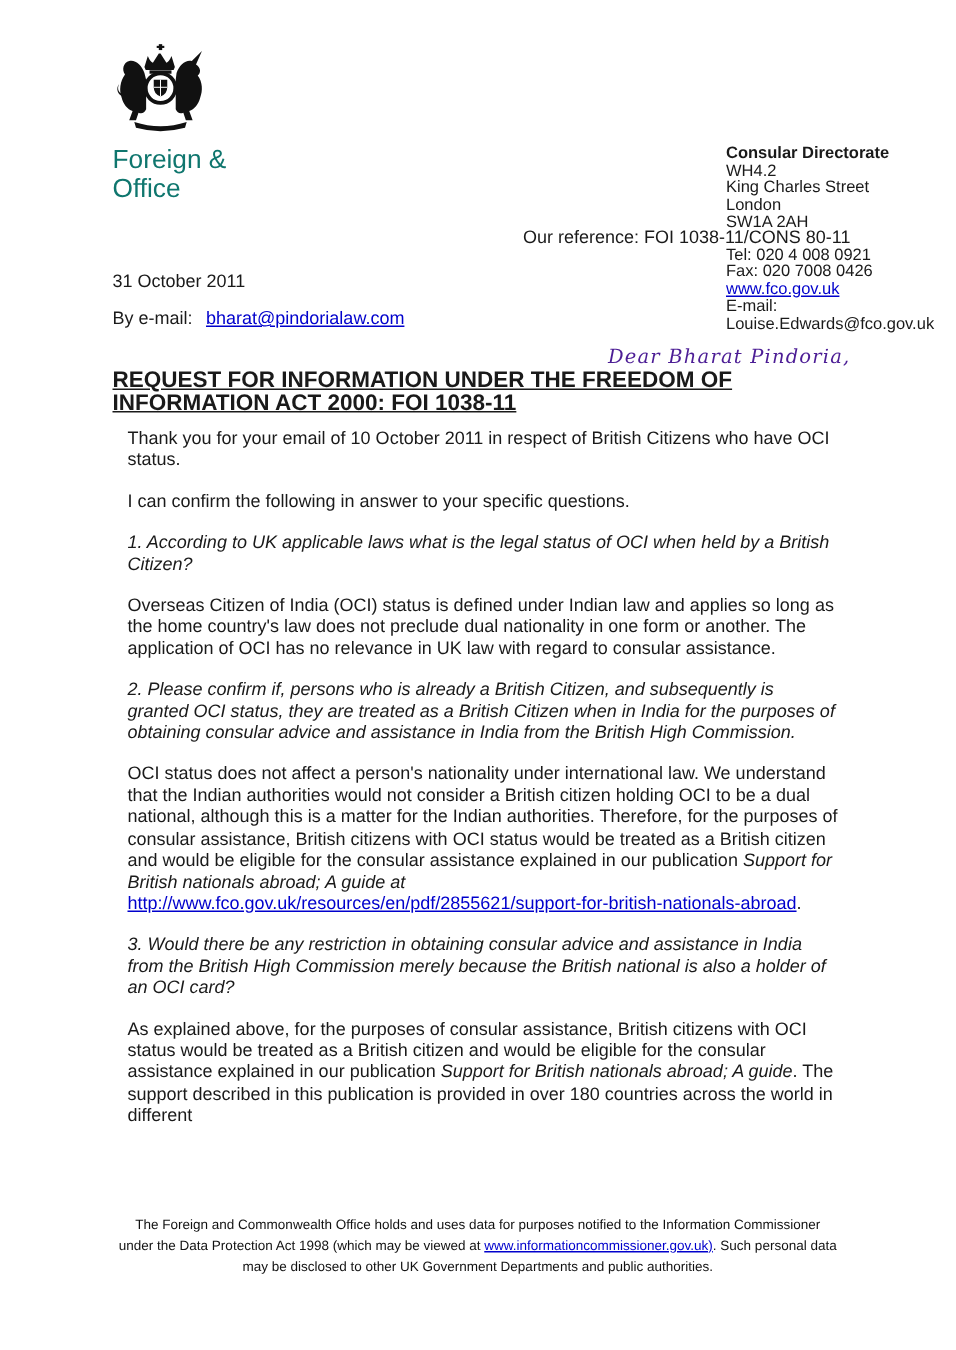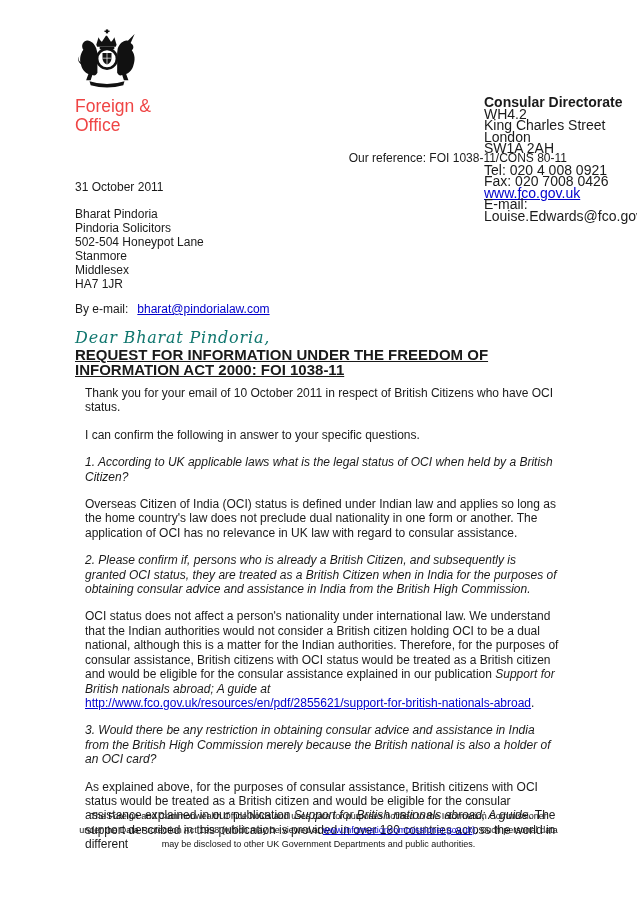--- a/index.html
+++ b/index.html
@@ -3,35 +3,35 @@
 <meta charset="utf-8">
 <style>
   * { margin:0; padding:0; box-sizing:border-box; }
   html,body { background:#ffffff; }
   .page {
     width:637px; height:900px; background:#ffffff; position:relative;
     font-family:"Liberation Sans", sans-serif; color:#1a1a1a;
     padding:28px 70px 0 75px; overflow:hidden;
   }
   .crest { width:62px; height:66px; display:block; margin-left:1px; }
-  .org-name { margin-top:3px; font-size:17.5px; line-height:18.5px; color:#ef4444; }
+  .org-name { margin-top:3px; font-size:17.5px; line-height:18.5px; color:#0f766e; }
   .contact {
     position:absolute; left:484px; top:97px; width:152px;
-    font-size:14px; line-height:11.5px; color:#1a1a1a;
+    font-size:11px; line-height:11.5px; color:#1a1a1a;
   }
   .contact .dept { font-weight:bold; }
   .contact .tel { margin-top:10px; }
   .ref  { margin-top:17px; font-size:12px;text-align:right; }
   .date { margin-top:15px; font-size:12px; }
   .recipient { margin-top:13px; font-size:12px; line-height:14px; }
   .byemail { margin-top:11px; font-size:12px; }
   .byemail a { margin-left:9px; }
   .salutation {
     margin-top:12px; font-family:"DejaVu Serif", serif; font-style:italic;
-    font-size:16px; letter-spacing:0.8px; color:#0f766e;
+    font-size:13px; letter-spacing:0.8px; color:#4c1d95;text-align:right;
   }
   .subject { font-weight:bold; font-size:15px; line-height:15px; width:494px;text-decoration:underline; }
   .body { margin-top:9px; width:494px; }
   .body p { font-size:12px; line-height:14.4px; margin:0 10px 13px; }
   .it { font-style:italic; }
   .lnk { color:#0000cc; text-decoration:underline; cursor:pointer; }
   .footer { position:absolute; top:810px; left:0; width:637px; }
   .footer p {
     width:482px; margin:0 auto; text-align:center;
     font-size:9px; line-height:13.8px; color:#111111;
@@ -72,28 +72,20 @@
       <div class="tel">Tel: 020 4 008 0921</div>
       <div>Fax: 020 7008 0426</div>
       <div><a href="#" class="lnk">www.fco.gov.uk</a></div>
       <div><span>E-mail: </span><span>Louise.Edwards@fco.gov.uk</span></div>
     </div>
   </div>
 
   <div class="ref">Our reference: FOI 1038-11/CONS 80-11</div>
   <div class="date">31 October 2011</div>
 
-  <div class="recipient">
-    <div>Bharat Pindoria</div>
-    <div>Pindoria Solicitors</div>
-    <div>502-504 Honeypot Lane</div>
-    <div>Stanmore</div>
-    <div>Middlesex</div>
-    <div>HA7 1JR</div>
-  </div>
 
   <div class="byemail">
     <span>By e-mail:</span><a href="#" class="lnk">bharat@pindorialaw.com</a>
   </div>
 
   <div class="salutation">Dear Bharat Pindoria,</div>
 
   <div class="subject">REQUEST FOR INFORMATION UNDER THE FREEDOM OF INFORMATION ACT 2000: FOI 1038-11</div>
 
   <div class="body">

